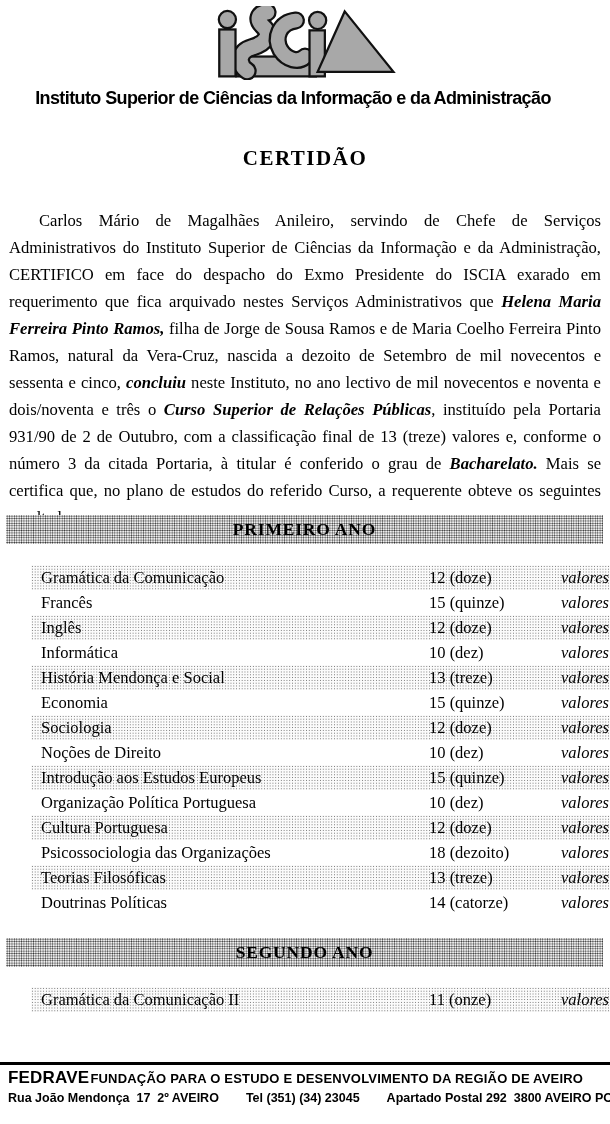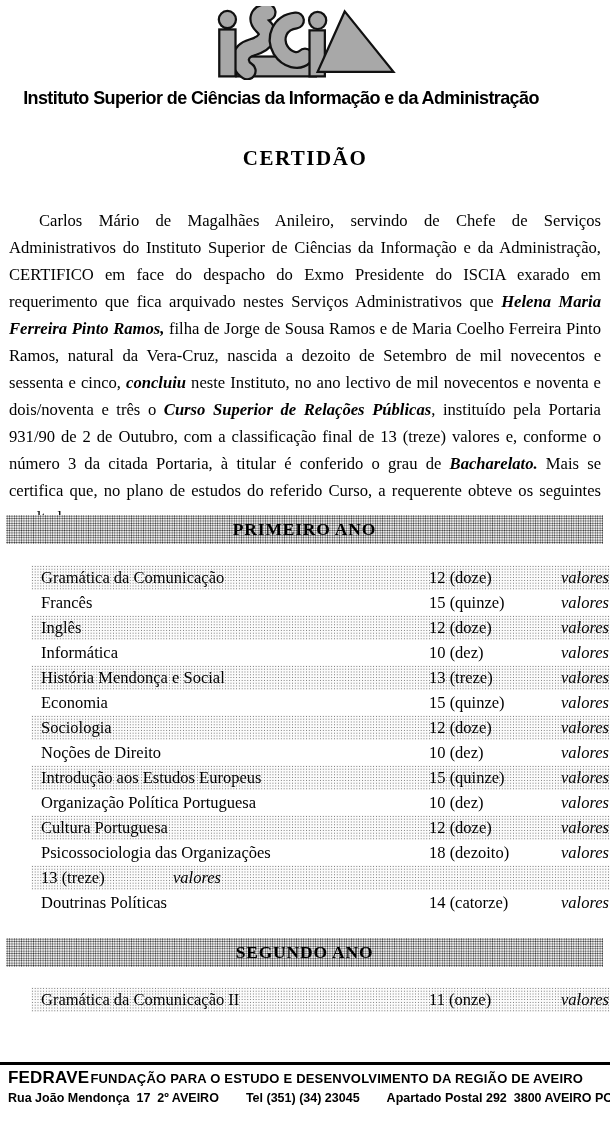--- a/index.html
+++ b/index.html
@@ -4,21 +4,21 @@
 <style>
   html,body{margin:0;padding:0;background:#ffffff;}
   .page{
     position:relative;width:610px;height:1124px;margin:0 auto;
     background:#ffffff;color:#000;overflow:hidden;
     font-family:"Liberation Serif", serif;
   }
   
   .logo-wrap{position:absolute;top:6px;left:0;width:610px;text-align:center;}
   .institution{
-    position:absolute;top:88px;left:0;width:562px;text-align:center;
+    position:absolute;top:88px;left:12px;width:562px;text-align:center;
     font-family:"Liberation Sans", sans-serif;font-weight:bold;
     font-size:18px;letter-spacing:-0.6px;white-space:nowrap;
   }
   
   .doc-title{
     position:absolute;top:146px;left:0;width:610px;text-align:center;
     font-weight:bold;font-size:21px;letter-spacing:1.5px;
   }
   .body-par{
     position:absolute;top:190px;left:9px;width:592px;
@@ -156,20 +156,21 @@
         <div class="course">Cultura Portuguesa</div>
         <div class="grade">12 (doze)</div>
         <div class="unit">valores</div>
       </div>
       <div class="row">
         <div class="course">Psicossociologia das Organizações</div>
         <div class="grade">18 (dezoito)</div>
         <div class="unit">valores</div>
       </div>
       <div class="row">
+        <div class="course">Teorias Filosóficas</div>
         <div class="grade">13 (treze)</div>
         <div class="unit">valores</div>
       </div>
       <div class="row">
         <div class="course">Doutrinas Políticas</div>
         <div class="grade">14 (catorze)</div>
         <div class="unit">valores</div>
       </div>
     </div>
 

